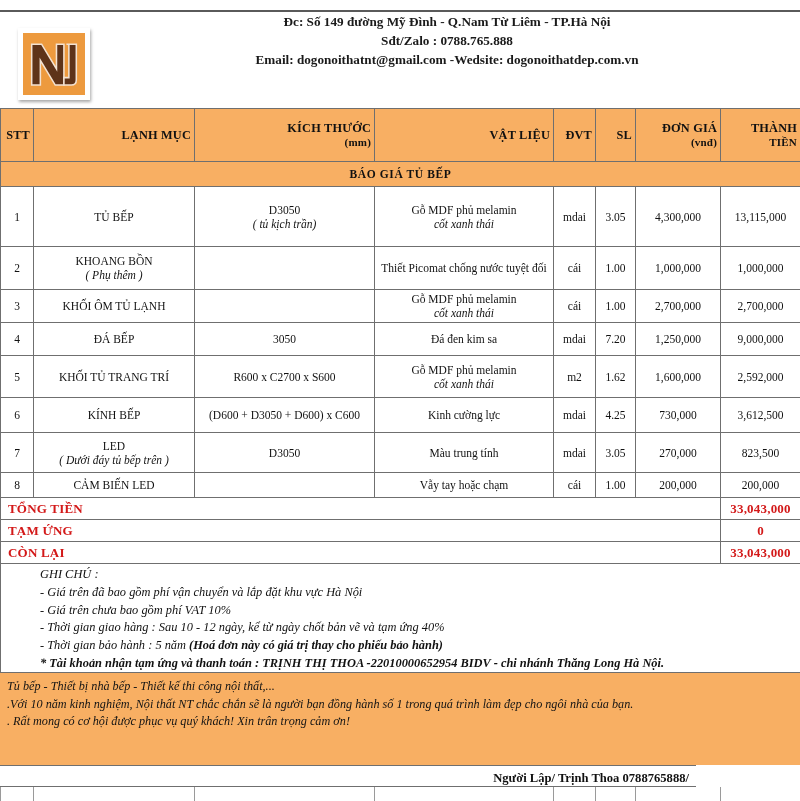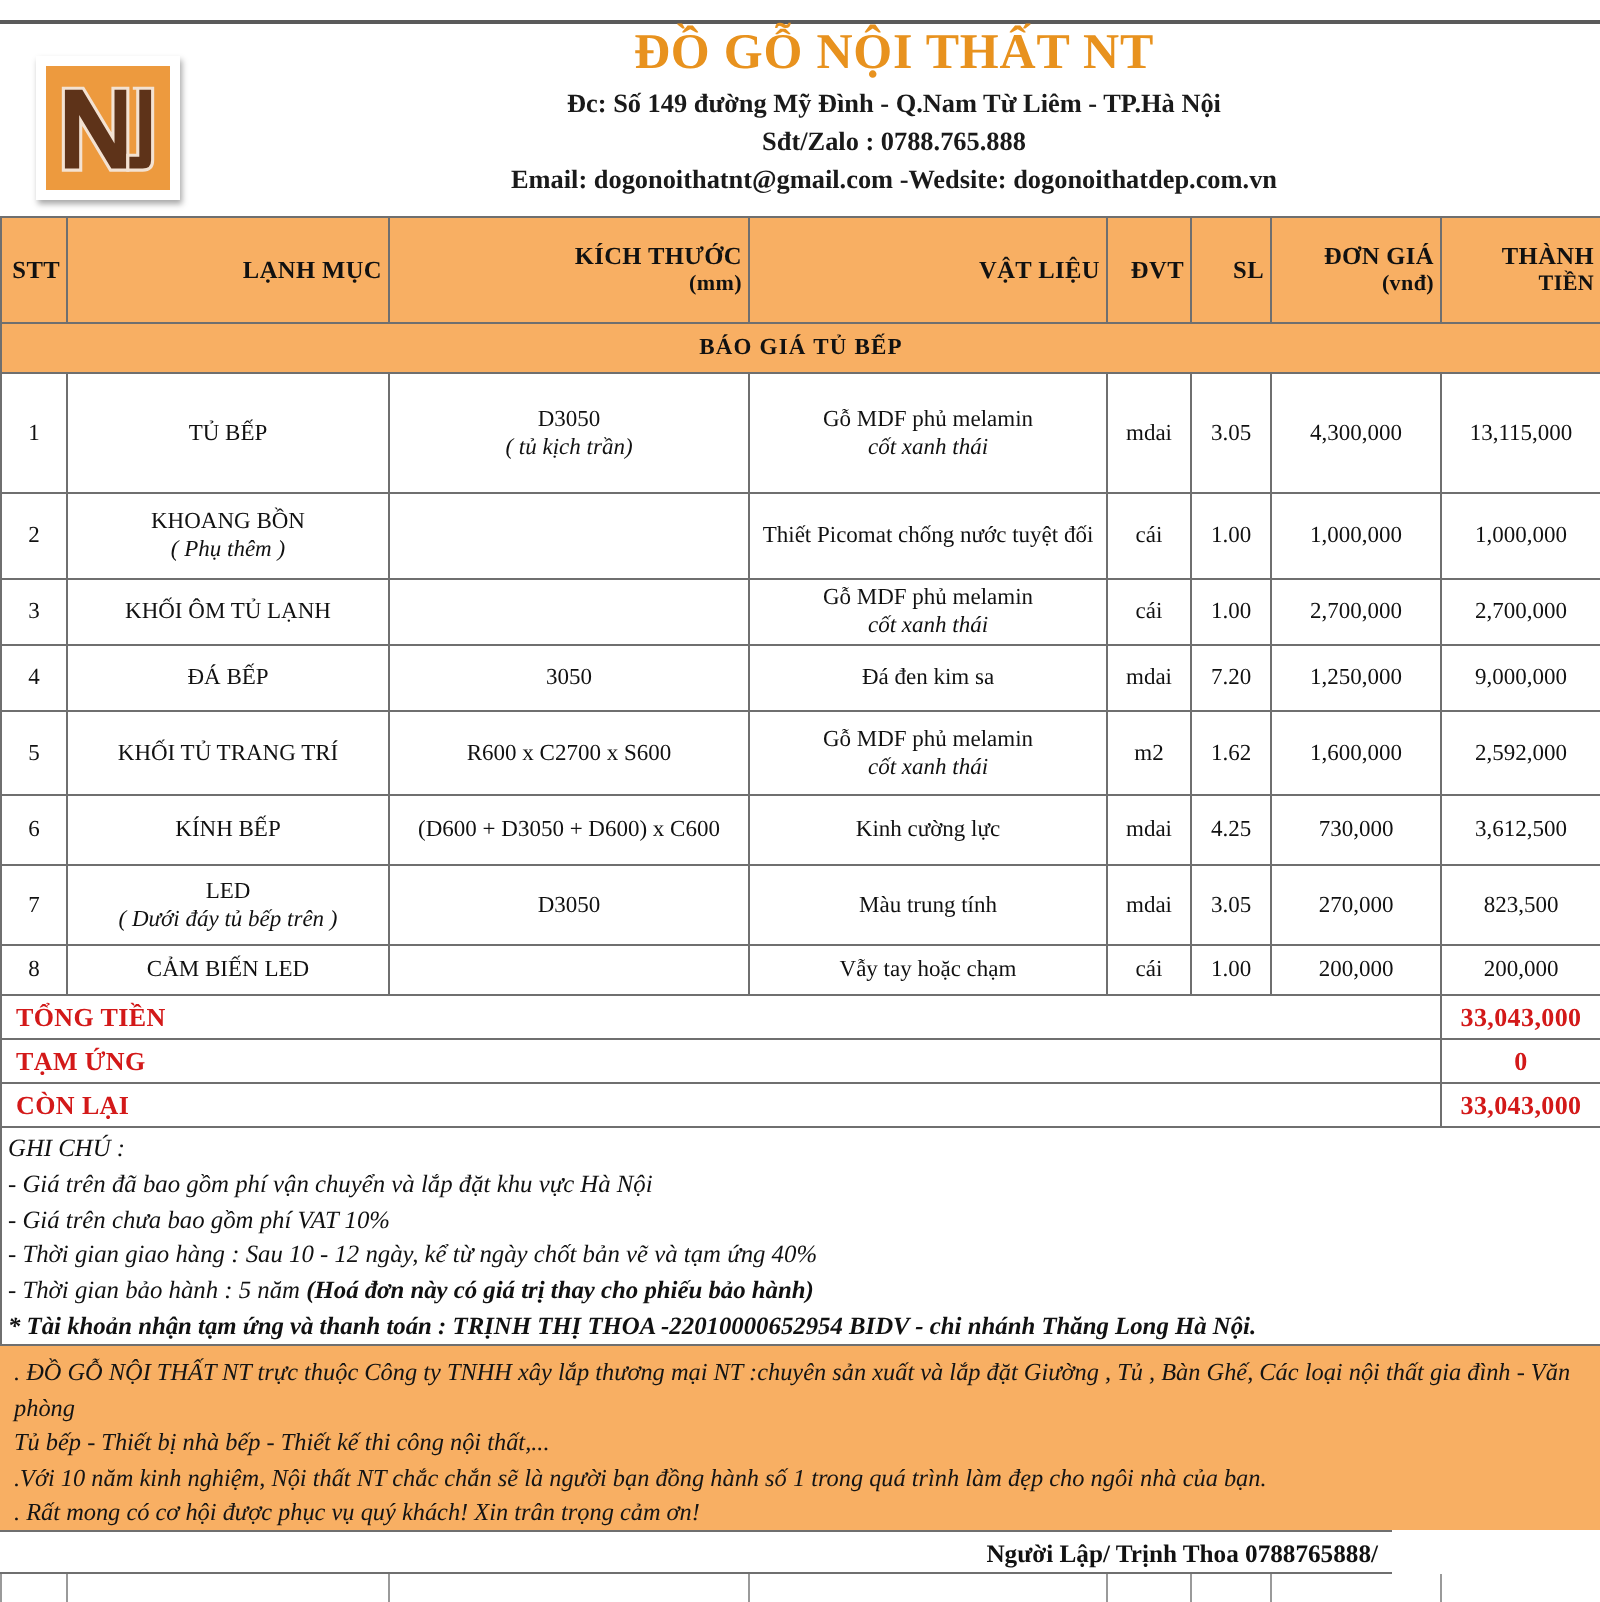--- a/index.html
+++ b/index.html
@@ -154,20 +154,21 @@
     text-align: left;
     height: 108px;
     vertical-align: top;
   }
   .note-line {
     font-style: italic;
     font-size: 12.4px;
     line-height: 17.8px;
     white-space: nowrap;
     color: #111;
+    margin-left: 36px;
   }
   .note-line.first { padding-bottom: 0px; }
   .note-line b { font-weight: bold; font-style: italic; }
   .note-line.acct { font-weight: bold; }
 
   
   .band {
     position: absolute;
     left: 0; top: 672px;
     width: 800px;
@@ -228,21 +229,20 @@
     <div class="logo-wrap">
       <div class="logo-inner">
         <svg class="logo-svg" viewBox="0 0 100 100">
           <path d="M14 84 L14 18 L30 18 L54 58 L54 18 L66 18 L66 84 L52 84 L28 44 L28 84 Z" fill="#5E3319" stroke="#f3e2d2" stroke-width="2.5"></path>
           <path d="M70 18 L86 18 L86 76 Q86 84 78 84 L66 84 L66 72 L74 72 L74 18 Z" fill="#5E3319" stroke="#f3e2d2" stroke-width="2.5"></path>
         </svg>
       </div>
     </div>
 
     <div class="company-block">
-      <div class="company-name">ĐỒ GỖ NỘI THẤT NT</div>
       <div class="company-line">Đc: Số 149 đường Mỹ Đình - Q.Nam Từ Liêm - TP.Hà Nội</div>
       <div class="company-line">Sđt/Zalo : 0788.765.888</div>
       <div class="company-line">Email: dogonoithatnt@gmail.com -Wedsite: dogonoithatdep.com.vn</div>
     </div>
   </div>
 
   <div class="sheet">
     <table class="quote">
       <colgroup>
         <col style="width:33px">
@@ -390,21 +390,20 @@
             <div class="note-line">- Thời gian giao hàng : Sau 10 - 12 ngày, kể từ ngày chốt bản vẽ và tạm ứng 40%</div>
             <div class="note-line"><span>- Thời gian bảo hành : 5 năm </span><b>(Hoá đơn này có giá trị thay cho phiếu bảo hành)</b></div>
             <div class="note-line acct">* Tài khoản nhận tạm ứng và thanh toán : TRỊNH THỊ THOA -22010000652954 BIDV - chi nhánh Thăng Long Hà Nội.</div>
           </td>
         </tr>
       </tbody>
     </table>
   </div>
 
   <div class="band">
-    <div class="band-line">. ĐỒ GỖ NỘI THẤT NT  trực thuộc Công ty TNHH xây lắp thương mại NT  :chuyên sản xuất và lắp đặt Giường , Tủ , Bàn Ghế, Các loại nội thất gia đình - Văn phòng</div>
     <div class="band-line">Tủ bếp - Thiết bị nhà bếp - Thiết kế thi công nội thất,...</div>
     <div class="band-line">.Với 10 năm kinh nghiệm, Nội thất NT chắc chắn sẽ là người bạn đồng hành số 1 trong quá trình làm đẹp cho ngôi nhà của bạn.</div>
     <div class="band-line">. Rất mong có cơ hội được phục vụ quý khách! Xin trân trọng cảm ơn!</div>
   </div>
 
   <div class="signrow">
     <span class="sig">Người Lập/ Trịnh Thoa 0788765888/</span>
   </div>
 
   <table class="emptyrow">

